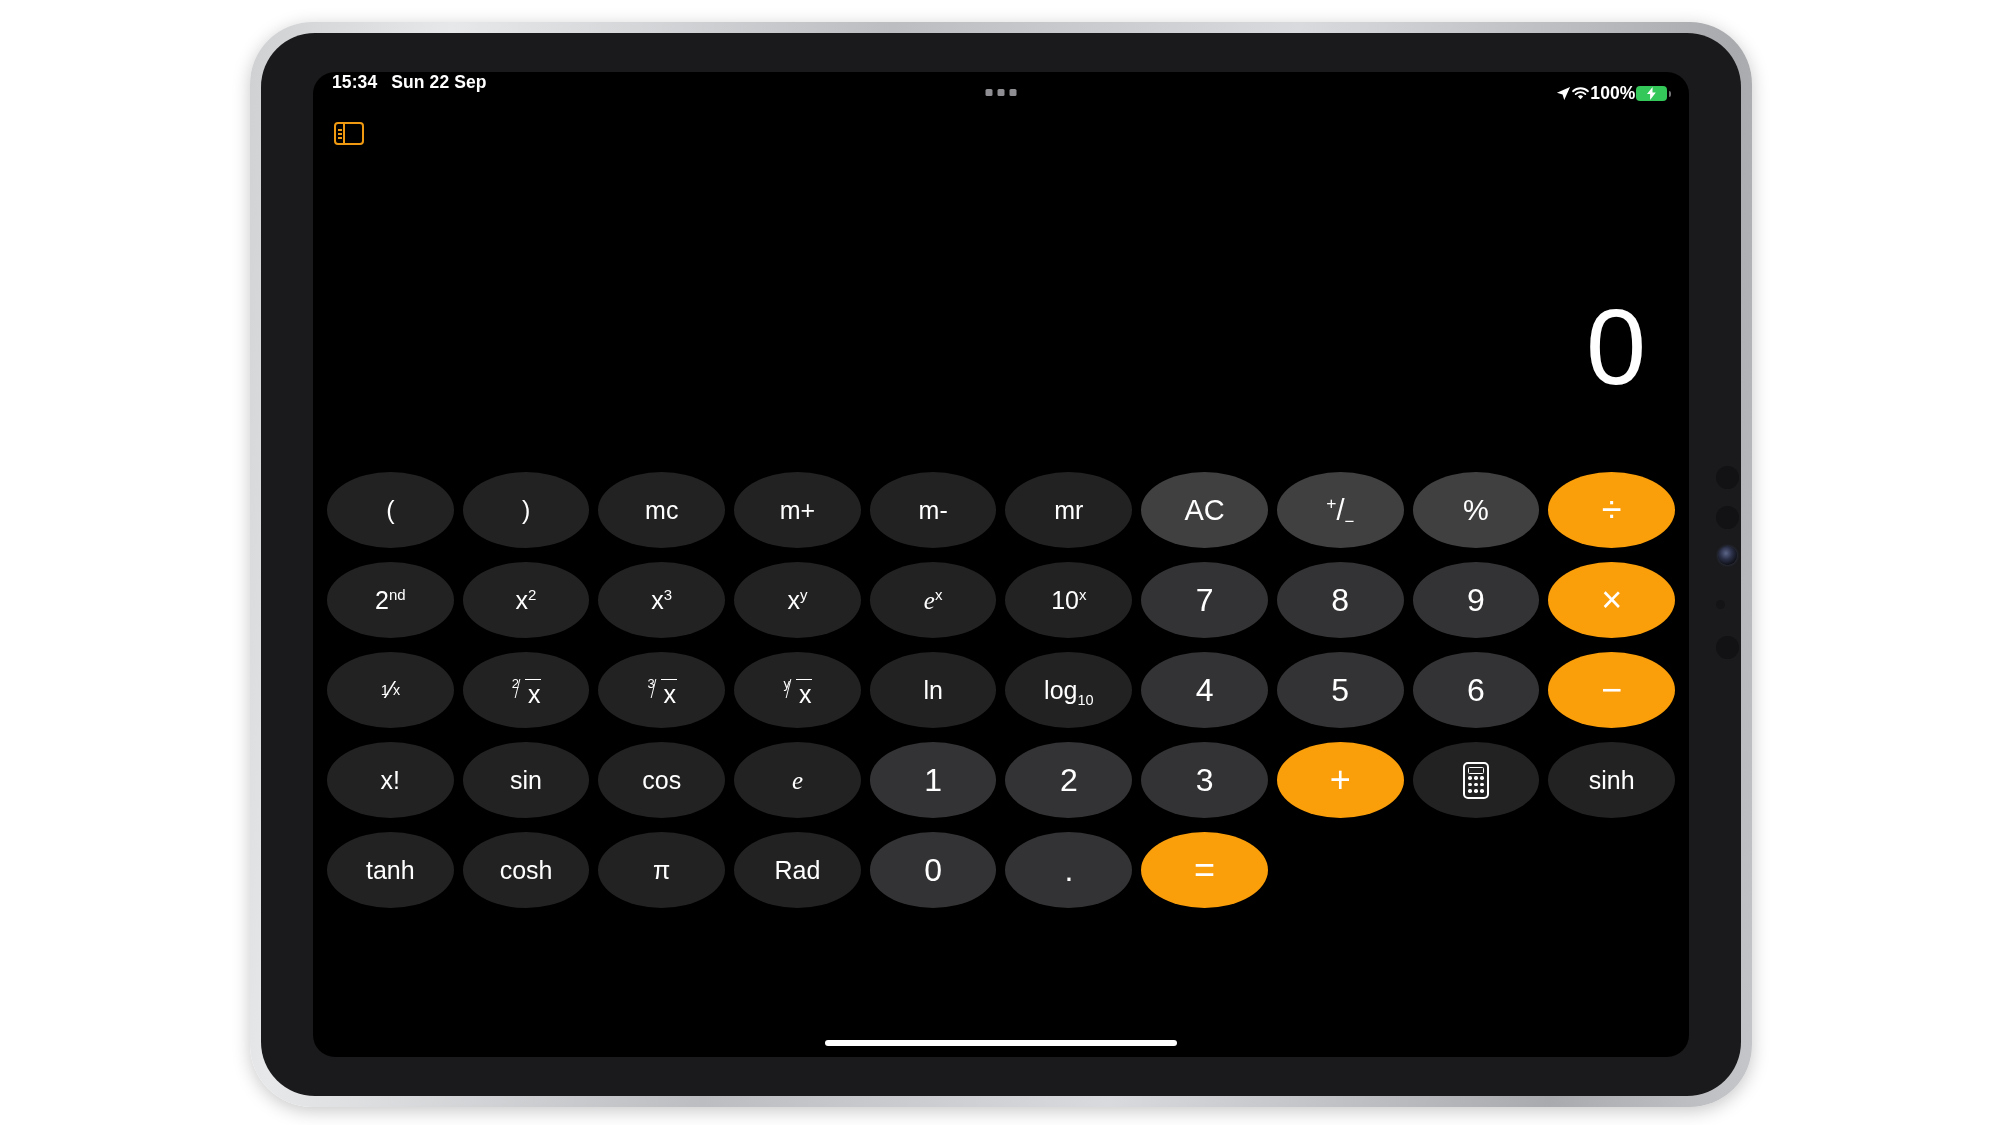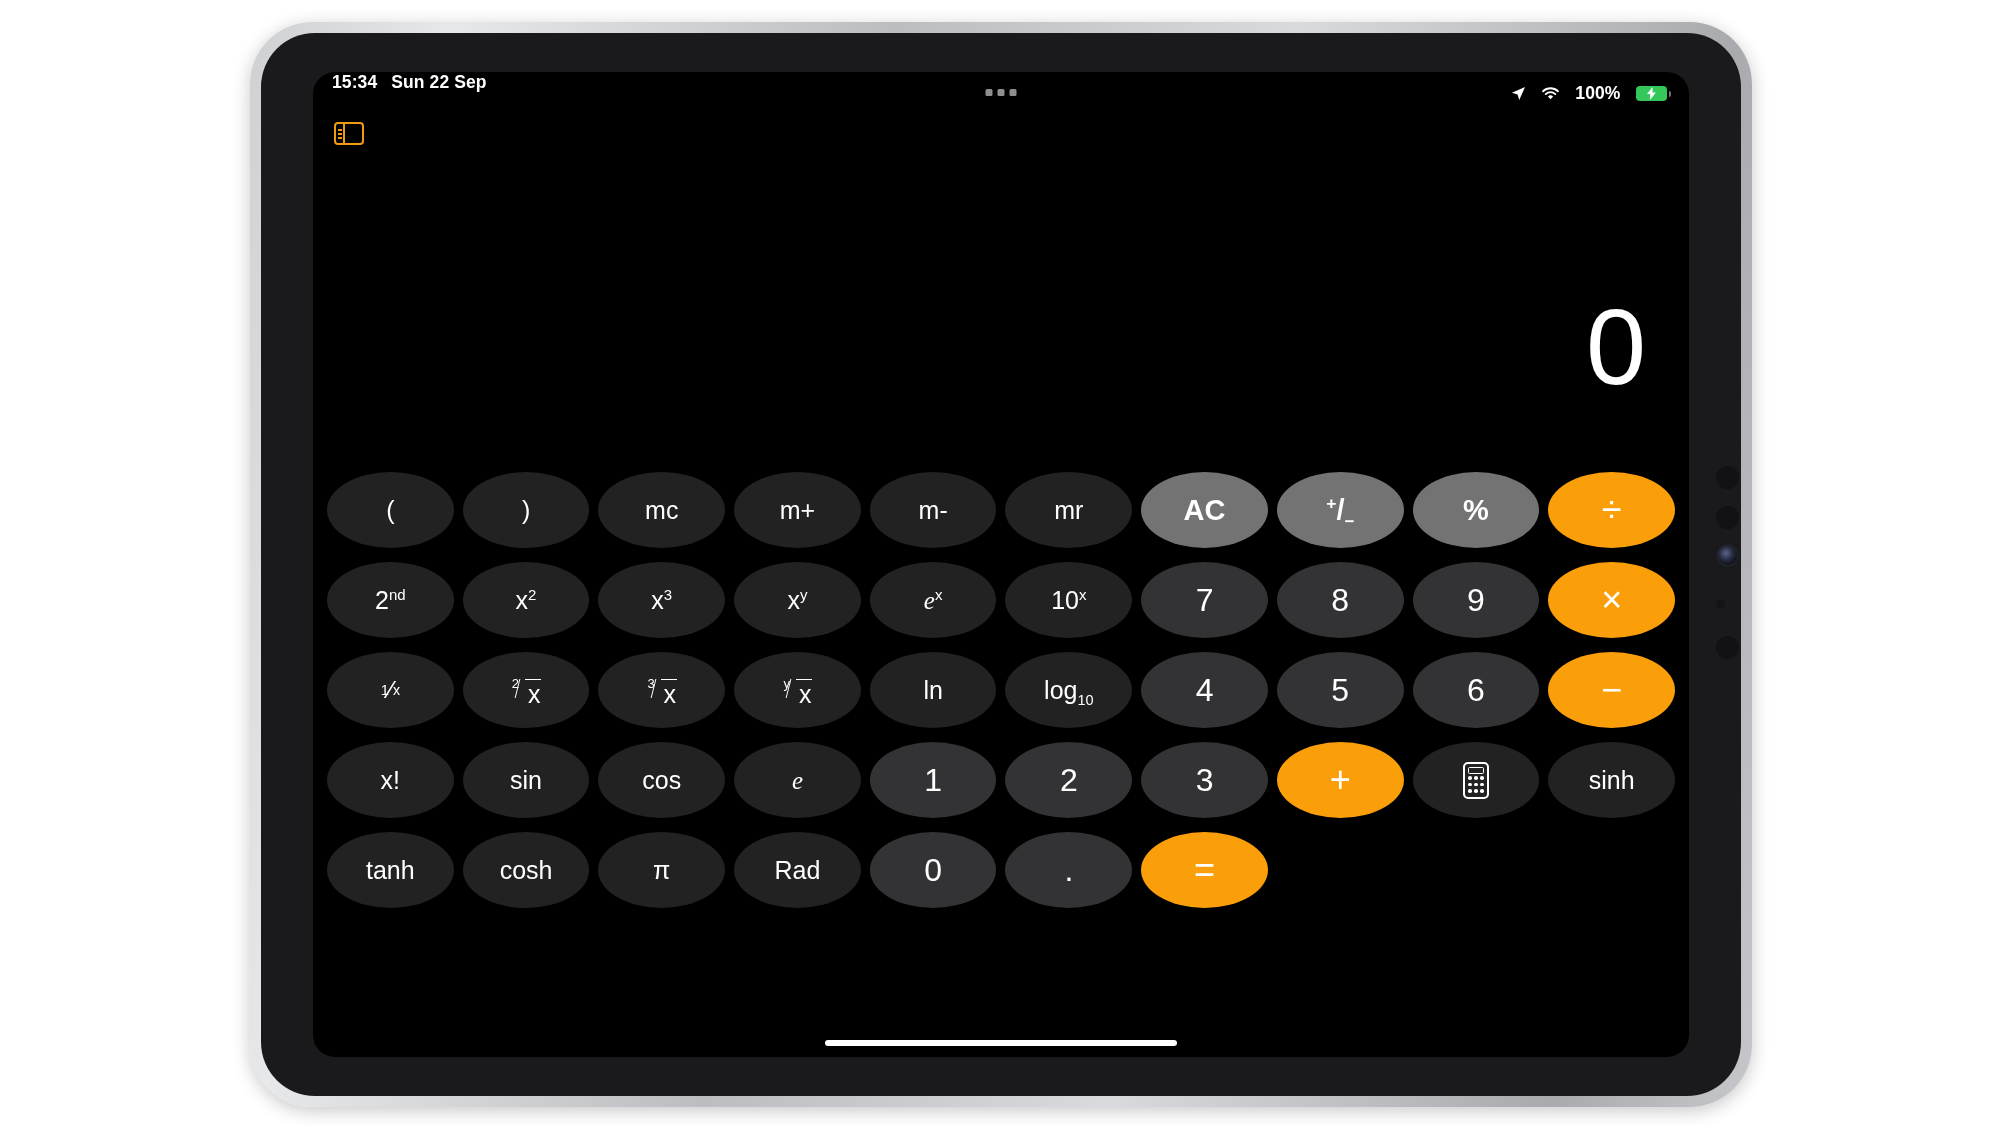--- a/index.html
+++ b/index.html
@@ -94,21 +94,21 @@
     align-items: center;
     gap: 14px;
     top: 0;
   }
   #status-right {
     position: absolute;
     right: 18px;
     top: 11px;
     display: flex;
     align-items: center;
-    gap: 15px;
+    gap: 0;
   }
   #multitask-dots {
     position: absolute;
     left: 50%;
     top: 17px;
     transform: translateX(-50%);
     display: flex;
     gap: 5px;
   }
   #multitask-dots i {
@@ -196,21 +196,21 @@
     justify-content: center;
     color: #ffffff;
     font-size: 27px;
     font-weight: 400;
     user-select: none;
     line-height: 1;
     position: relative;
   }
   .key.fn     { background: #222223; font-size: 25px; }
   .key.num    { background: #333335; font-size: 32px; font-weight: 300; }
-  .key.util   { background: #737373; font-size: 29px; font-weight: 700; }
+  .key.util   { background: #404040; font-size: 29px; font-weight: 400; }
   .key.op     { background: #fa9e0a; font-size: 36px; font-weight: 300; }
 
   .key .sup { font-size: 0.60em; vertical-align: super; line-height: 0; }
   .key .sub { font-size: 0.58em; vertical-align: sub;   line-height: 0; }
   .key .ital { font-style: italic; font-family: "Liberation Serif", serif; }
 
   
   .radical { display: inline-flex; align-items: flex-start; line-height: 1; }
   .radical .idx {
     font-size: 0.52em;

